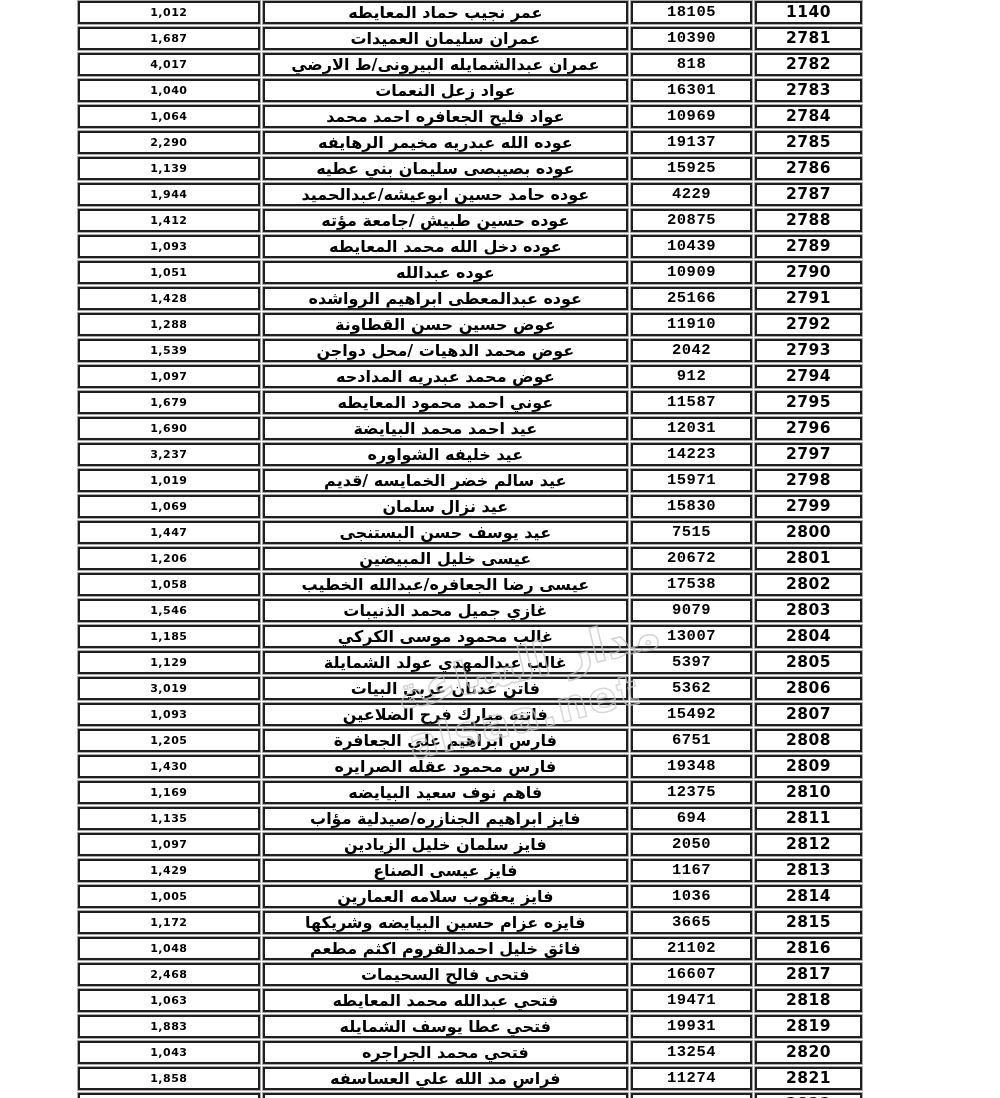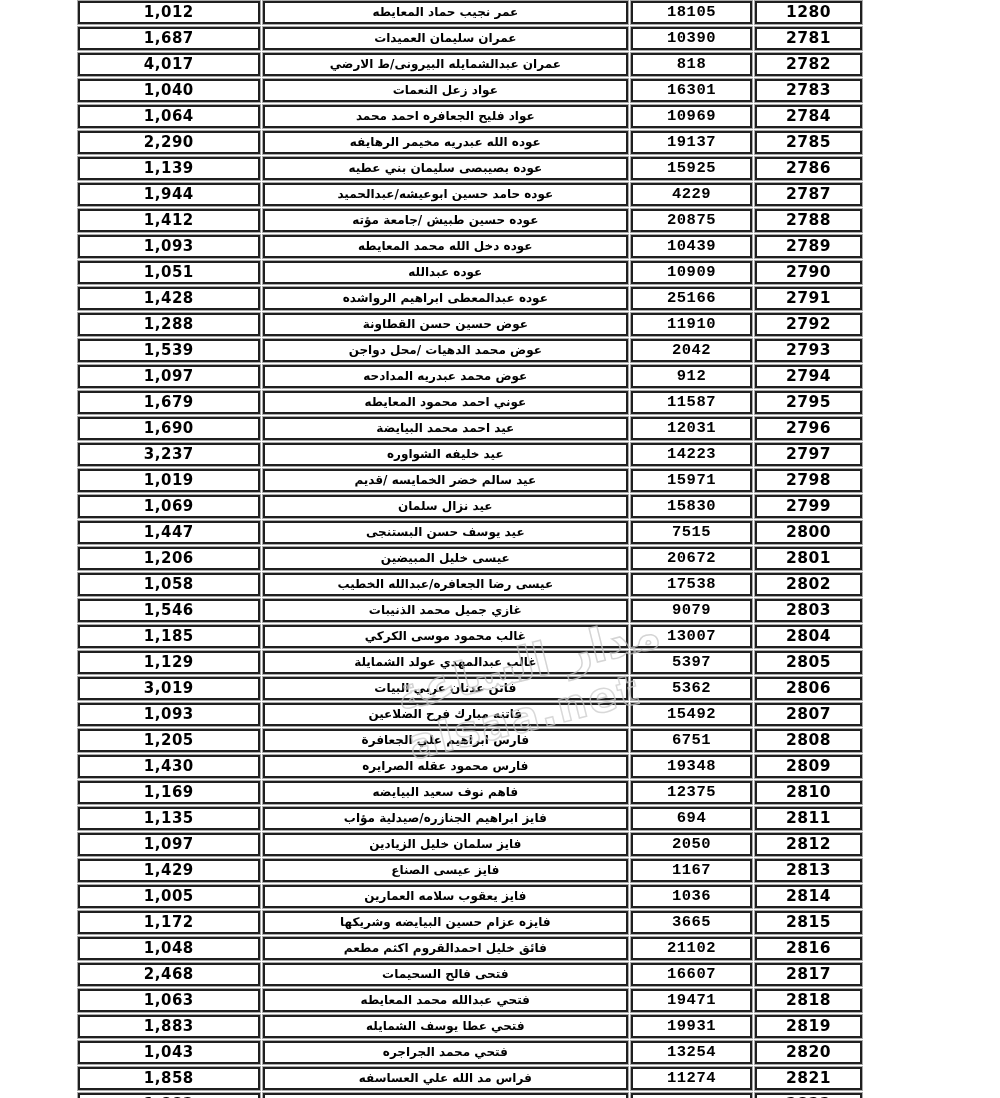--- a/index.html
+++ b/index.html
@@ -33,22 +33,22 @@
     padding: 0 4px;
     text-align: center;
     vertical-align: middle;
     font-weight: 700;
     color: #000000;
     white-space: nowrap;
     overflow: hidden;
   }
   td.col-serial { width: 106px; font-size: 15.5px; letter-spacing: 0.5px; }
   td.col-id     { width: 120px; font-size: 15.5px; letter-spacing: 0.5px; font-family: Liberation Mono, monospace; }
-  td.col-name   { width: 362px; font-size: 12px; }
-  td.col-amount { width: 180px; font-size: 15px; letter-spacing: 0.5px; margin-left: 36px; }
+  td.col-name   { width: 362px; font-size: 16px; }
+  td.col-amount { width: 180px; font-size: 11px; letter-spacing: 0.5px; margin-left: 36px; }
 
   .watermark {
     position: absolute;
     top: 628px;
     left: 398px;
     transform: rotate(-14deg);
     pointer-events: none;
     opacity: 0.75;
     z-index: 5;
   }
@@ -69,21 +69,21 @@
   }
 </style>
 </head>
 <body>
 
 <div class="page">
 
   <table class="records">
     <tbody>
         <tr>
-          <td class="col-serial">1280</td>
+          <td class="col-serial">1140</td>
           <td class="col-id">18105</td>
           <td class="col-name">عمر نجيب حماد المعايطه</td>
           <td class="col-amount">1,012</td>
         </tr>
         <tr>
           <td class="col-serial">2781</td>
           <td class="col-id">10390</td>
           <td class="col-name">عمران سليمان العميدات</td>
           <td class="col-amount">1,687</td>
         </tr>

